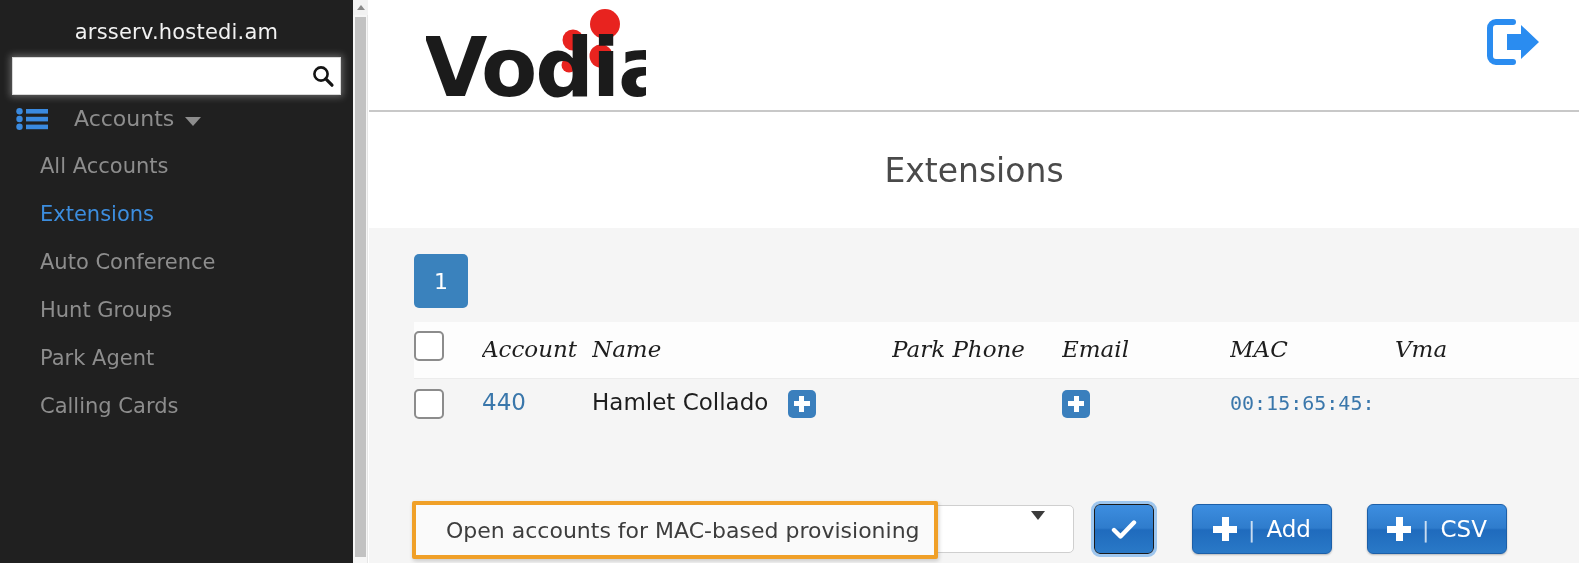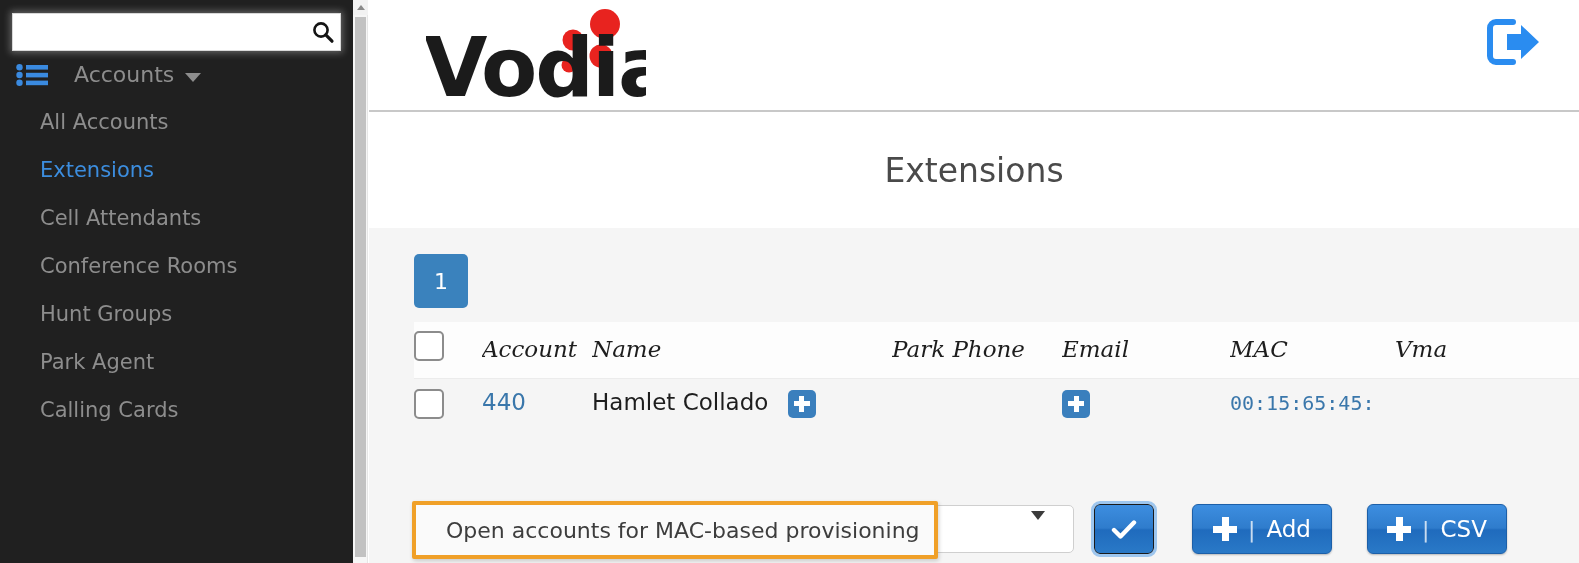--- a/index.html
+++ b/index.html
@@ -292,20 +292,21 @@
   .wplus i.h { left: 0; top: 9px; width: 24px; height: 7px; }
   .wplus i.v { top: 0; left: 9px; height: 24px; width: 7px; }
 </style>
 </head>
 <body>
 
 <div id="app">
 
   <div id="sidebar">
 
+    <div class="side-host">arsserv.hostedi.am</div>
 
     <div class="search-wrap">
       <input class="search-input" type="text" value="" placeholder="" style="">
       <span class="search-ico">
         <svg width="24" height="24" viewBox="0 0 24 24">
           <circle cx="10" cy="10" r="6.6" fill="none" stroke="#141414" stroke-width="2.6"></circle>
           <line x1="14.8" y1="14.8" x2="21" y2="21.2" stroke="#141414" stroke-width="3.2" stroke-linecap="round"></line>
         </svg>
       </span>
     </div>
@@ -320,22 +321,21 @@
           <rect x="10" y="8.8" width="22" height="4.6" fill="#3a8ae0"></rect>
           <rect x="10" y="16.6" width="22" height="4.6" fill="#3a8ae0"></rect>
         </svg>
       </span>
       <span class="nav-group-label">Accounts</span>
       <span class="caret-down"></span>
     </div>
 
     <div class="nav-item">All Accounts</div>
     <div class="nav-item active">Extensions</div>
-    <div class="nav-item">Cell Attendants</div>
-    <div class="nav-item">Conference Rooms</div>
+    <div class="nav-item">Auto Conference</div>
     <div class="nav-item">Hunt Groups</div>
     <div class="nav-item">Park Agent</div>
     <div class="nav-item">Calling Cards</div>
   </div>
 
   <div id="scrollbar">
     <div class="sb-arrow-box">
       <div class="sb-arrow"></div>
     </div>
     <div class="sb-thumb"></div>

